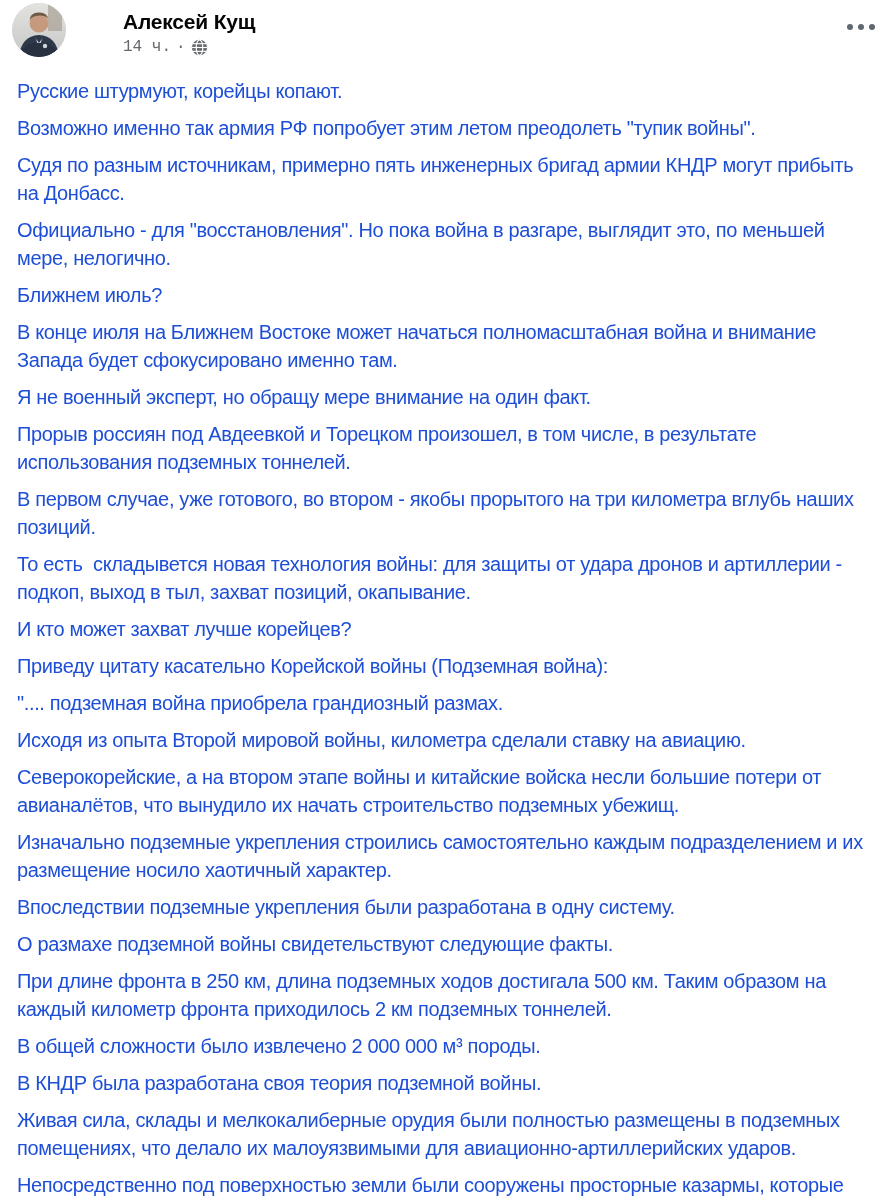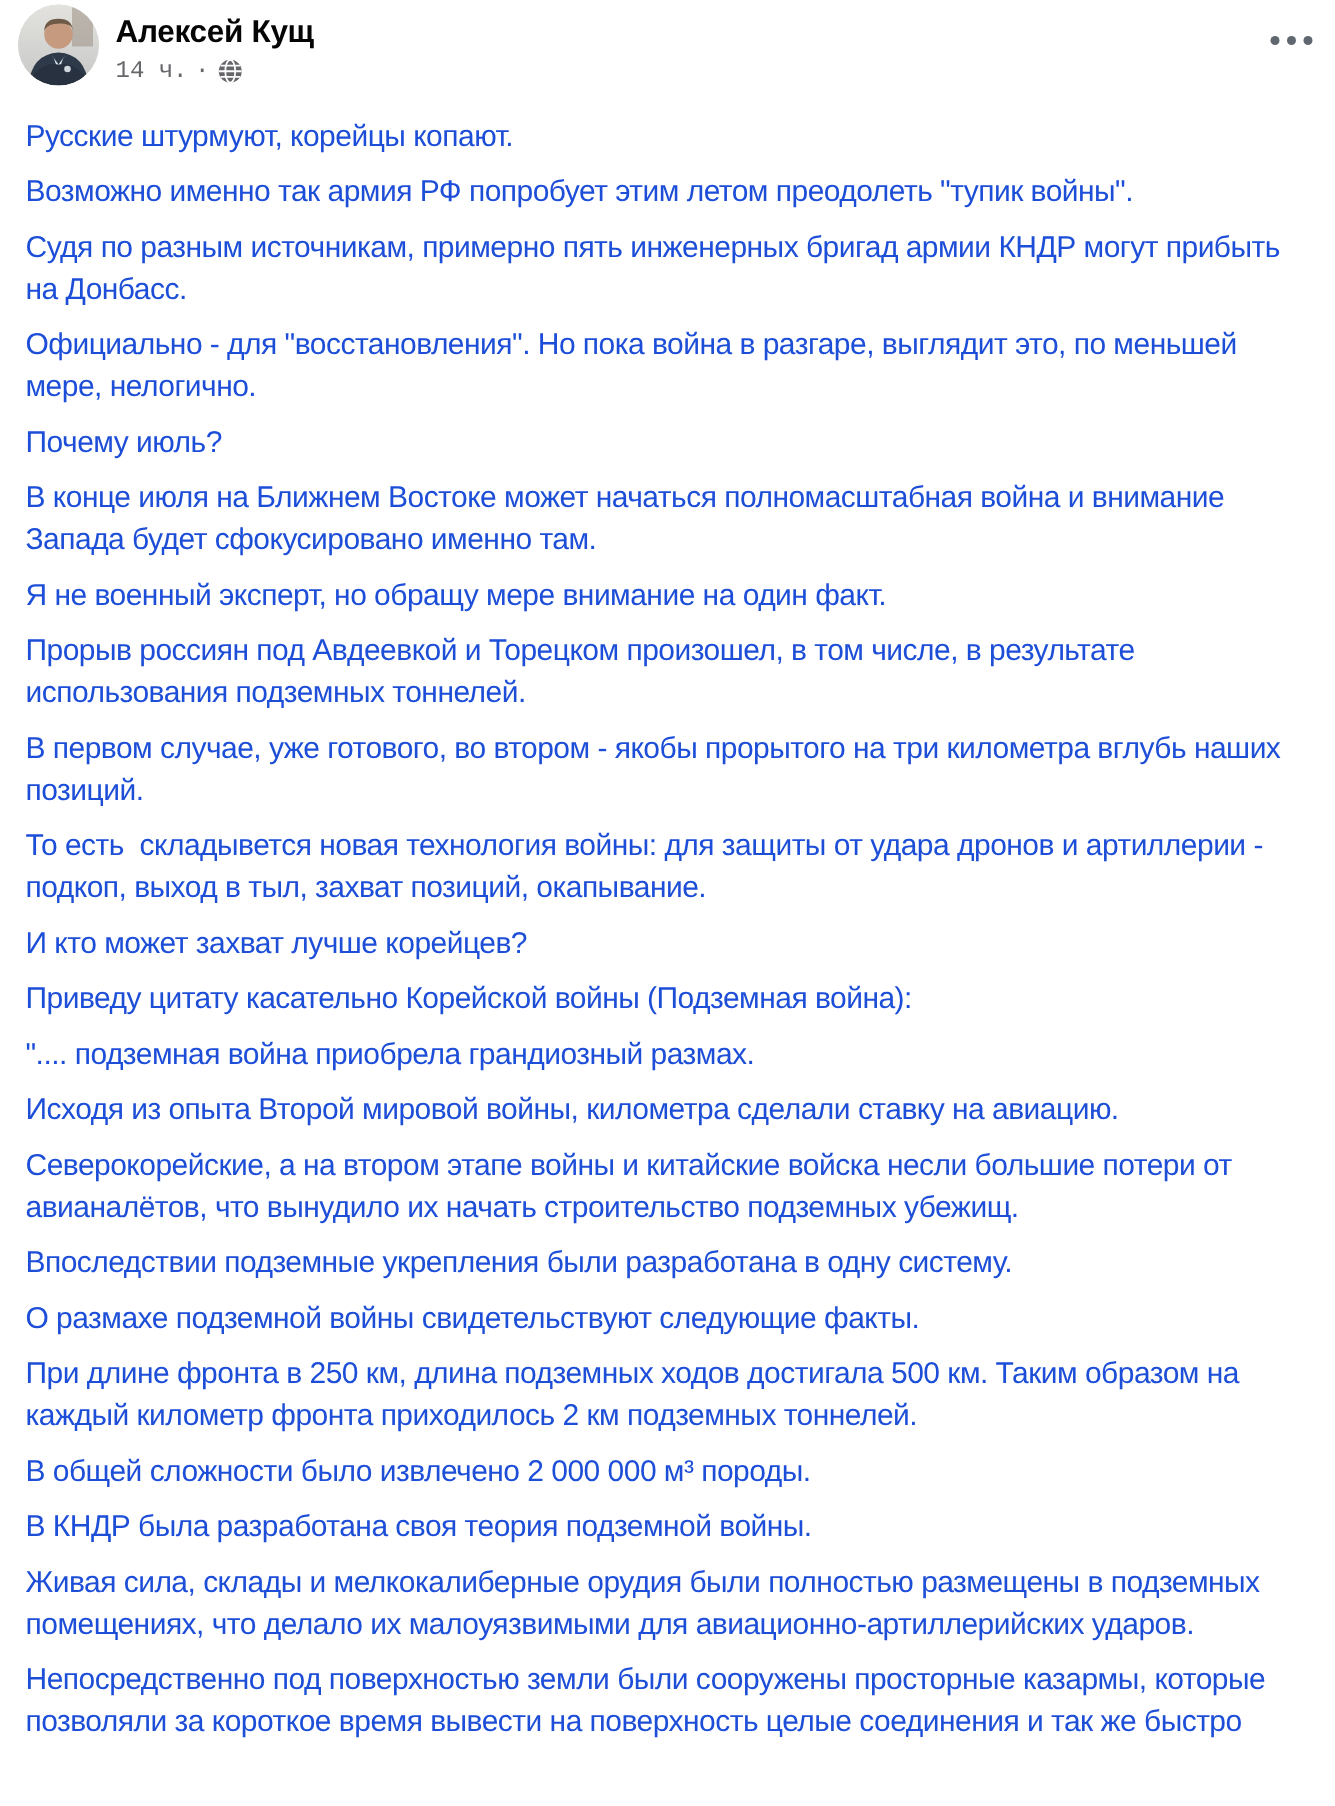--- a/index.html
+++ b/index.html
@@ -16,20 +16,21 @@
   }
   .post {
     width: 890px;
     background: #FFFFFF;
   }
   .post-header {
     display: flex;
     align-items: center;
     padding: 3px 12px 0 12px;
     position: relative;
+    gap: 46px;
   }
   .avatar {
     width: 54px;
     height: 54px;
     border-radius: 50%;
     overflow: hidden;
     flex: 0 0 54px;
     cursor: pointer;
     background: #d8d9d6;
   }
@@ -142,31 +143,32 @@
       <span class="menu-dot"></span>
     </div>
 
   </div>
 
   <div class="post-body">
       <p class="para">Русские штурмуют, корейцы копают.</p>
       <p class="para">Возможно именно так армия РФ попробует этим летом преодолеть "тупик войны".</p>
       <p class="para">Судя по разным источникам, примерно пять инженерных бригад армии КНДР могут прибыть на Донбасс.</p>
       <p class="para">Официально - для "восстановления". Но пока война в разгаре, выглядит это, по меньшей мере, нелогично.</p>
-      <p class="para">Почему июль?</p>
+      <p class="para">Ближнем июль?</p>
       <p class="para">В конце июля на Ближнем Востоке может начаться полномасштабная война и внимание Запада будет сфокусировано именно там.</p>
       <p class="para">Я не военный эксперт, но обращу мере внимание на один факт.</p>
       <p class="para">Прорыв россиян под Авдеевкой и Торецком произошел, в том числе, в результате использования подземных тоннелей.</p>
       <p class="para">В первом случае, уже готового, во втором - якобы прорытого на три километра вглубь наших позиций.</p>
       <p class="para">То есть  складывется новая технология войны: для защиты от удара дронов и артиллерии - подкоп, выход в тыл, захват позиций, окапывание.</p>
       <p class="para">И кто может захват лучше корейцев?</p>
       <p class="para">Приведу цитату касательно Корейской войны (Подземная война):</p>
       <p class="para">".... подземная война приобрела грандиозный размах.</p>
       <p class="para">Исходя из опыта Второй мировой войны, километра сделали ставку на авиацию.</p>
       <p class="para">Северокорейские, а на втором этапе войны и китайские войска несли большие потери от авианалётов, что вынудило их начать строительство подземных убежищ.</p>
+      <p class="para">Изначально подземные укрепления строились самостоятельно каждым подразделением и их размещение носило хаотичный характер.</p>
       <p class="para">Впоследствии подземные укрепления были разработана в одну систему.</p>
       <p class="para">О размахе подземной войны свидетельствуют следующие факты.</p>
       <p class="para">При длине фронта в 250 км, длина подземных ходов достигала 500 км. Таким образом на каждый километр фронта приходилось 2 км подземных тоннелей.</p>
       <p class="para">В общей сложности было извлечено 2 000 000 м³ породы.</p>
       <p class="para">В КНДР была разработана своя теория подземной войны.</p>
       <p class="para">Живая сила, склады и мелкокалиберные орудия были полностью размещены в подземных помещениях, что делало их малоуязвимыми для авиационно-артиллерийских ударов.</p>
       <p class="para">Непосредственно под поверхностью земли были сооружены просторные казармы, которые позволяли за короткое время вывести на поверхность целые соединения и так же быстро</p>
     </div>
 
 </div>

